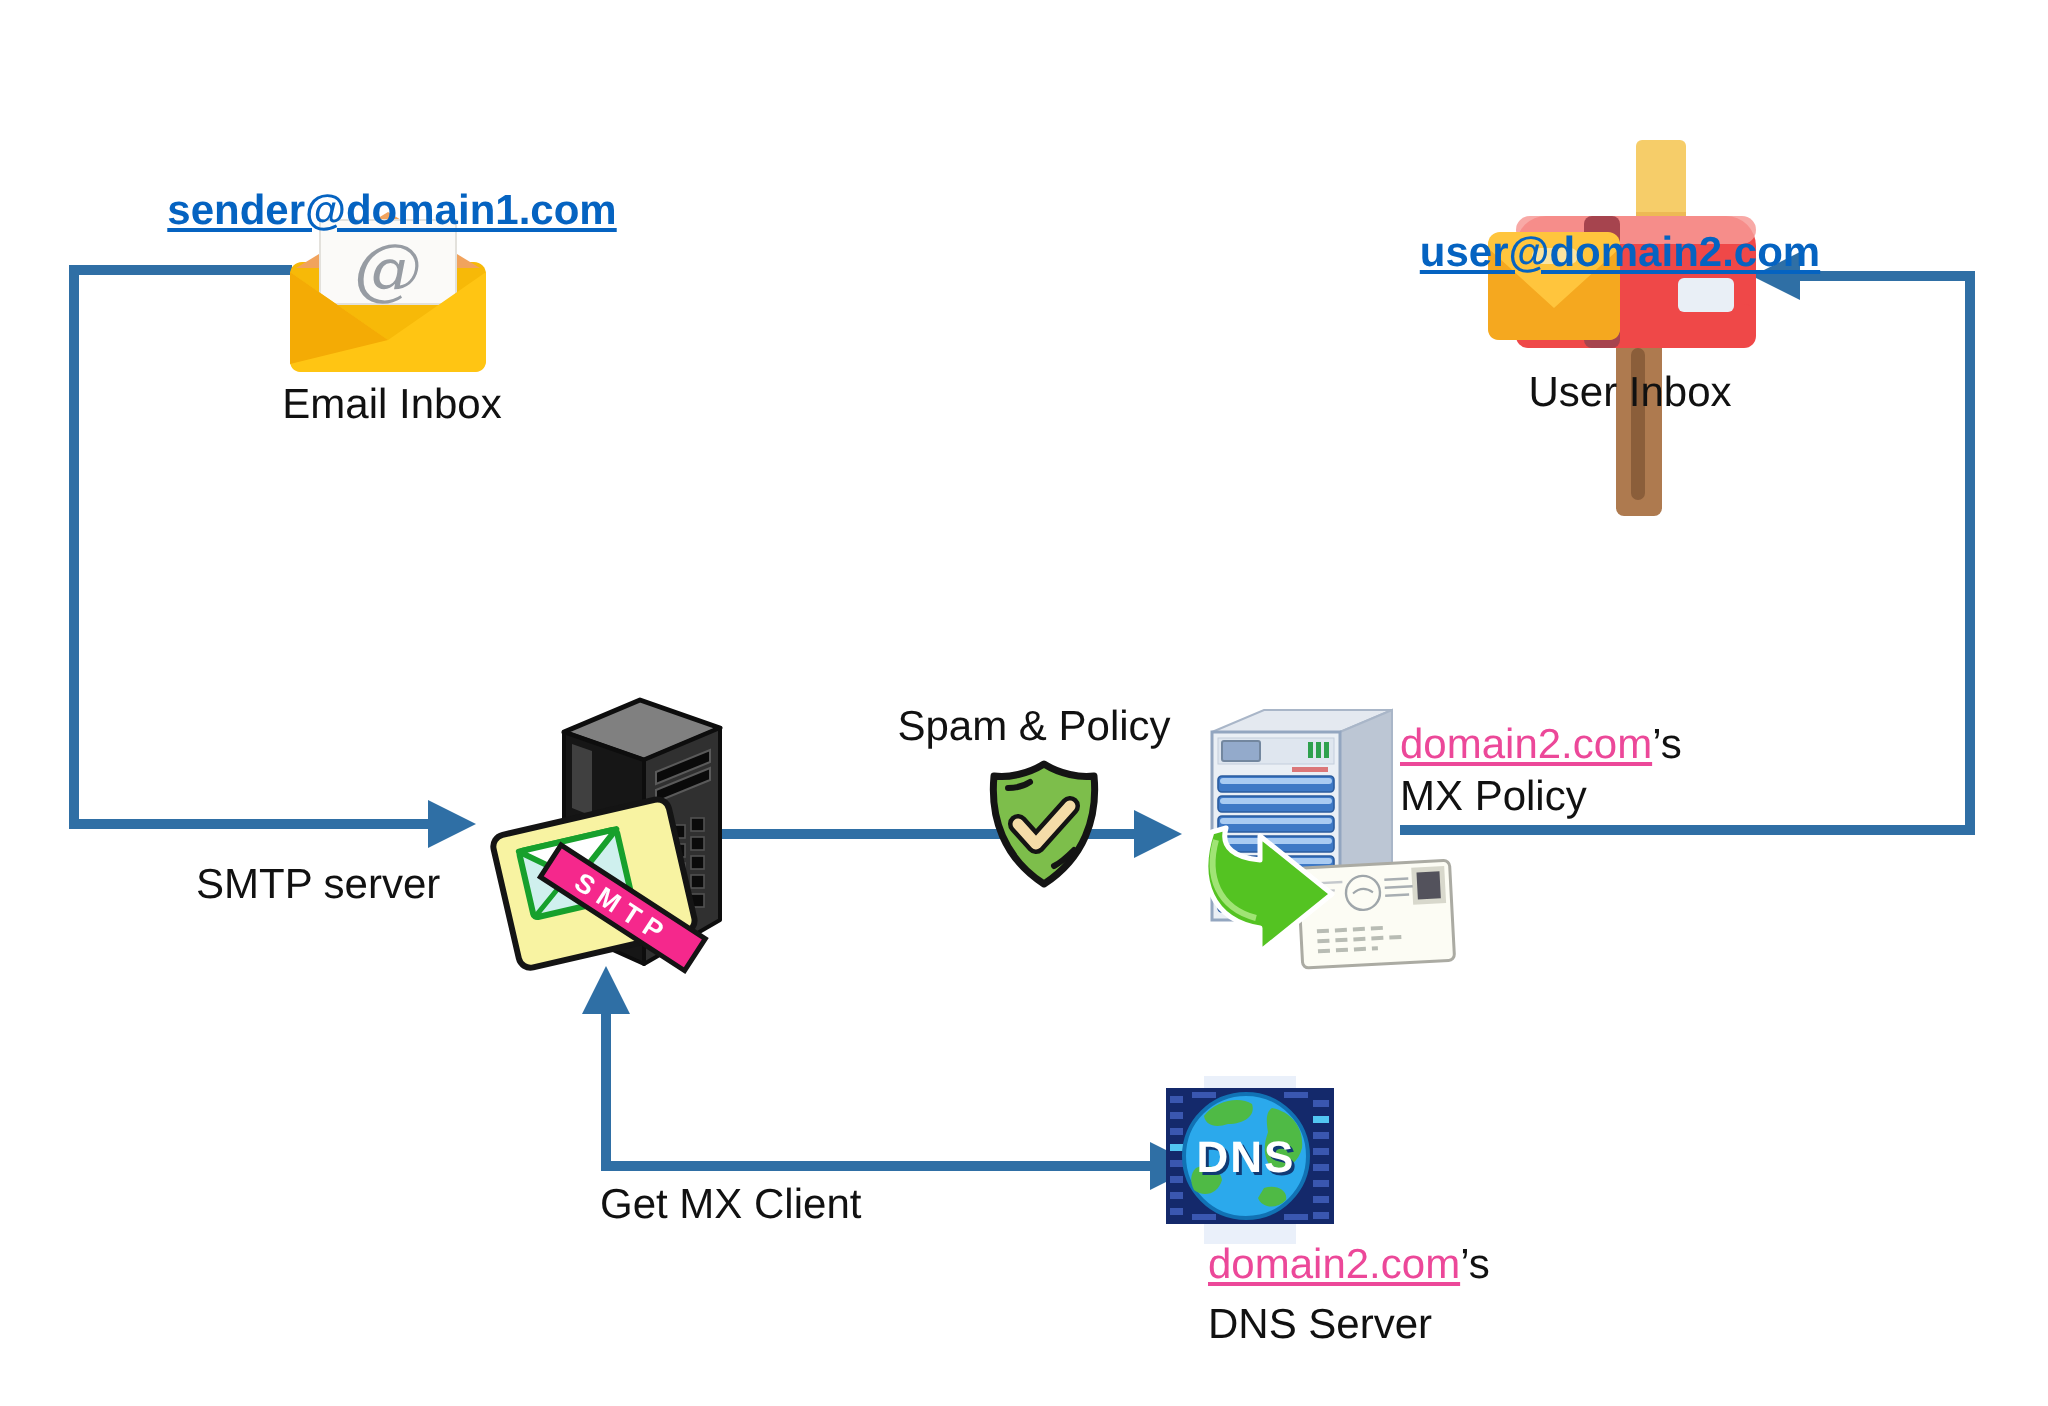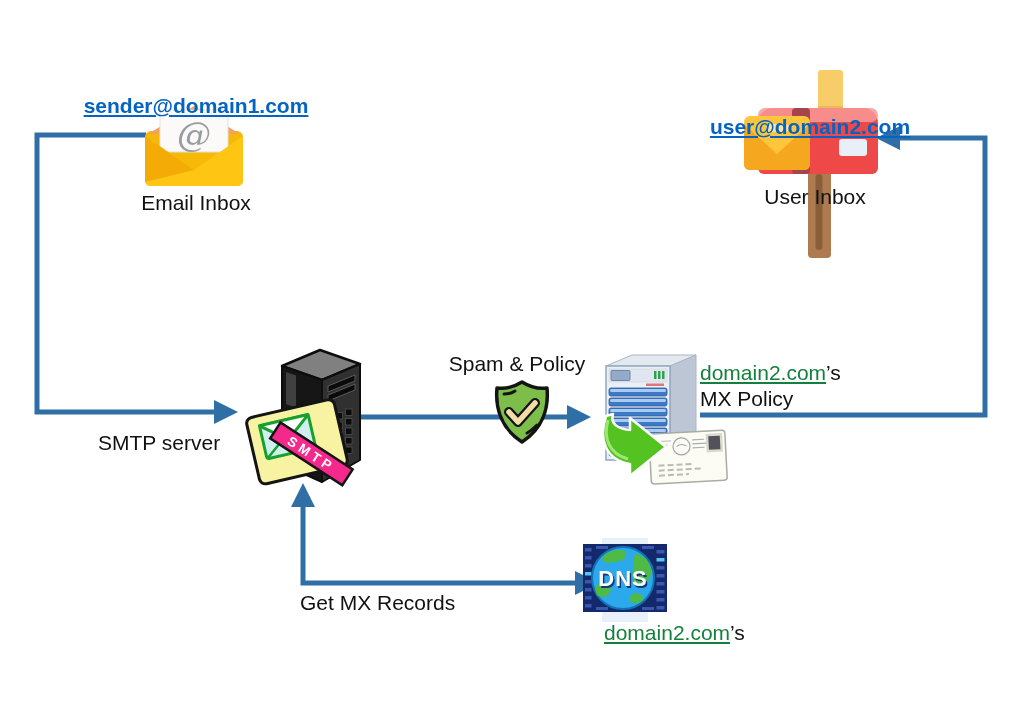--- a/index.html
+++ b/index.html
@@ -3,21 +3,21 @@
 <meta charset="utf-8">
 <style>
   html,body{margin:0;padding:0;background:#ffffff;}
   body{font-family:"Liberation Sans", sans-serif;}
   #stage{position:relative;width:1024px;height:703px;background:#ffffff;overflow:hidden;}
   .abs{position:absolute;}
   .caption{font-size:21px;color:#111111;line-height:26px;}
   .center{text-align:center;}
   .right{text-align:left;}
   .link{color:#0563C1;font-weight:bold;text-decoration:underline;}
-  .linkline{color:#15803d;text-decoration:underline;}
+  .linkline{color:#ec4899;text-decoration:underline;}
   svg{display:block;}
   #connectors{position:absolute;left:0;top:0;z-index:1;}
   .node{z-index:2;}
   .label{z-index:3;}
 </style>
 </head>
 <body>
 
 <div id="stage">
 
@@ -201,17 +201,18 @@
         <path d="M60,16 C70,18 76,26 75,36 C73,44 66,48 60,46 C55,40 56,34 58,28 C57,22 57,18 60,16 Z"></path>
         <path d="M22,46 C28,43 34,46 35,52 C33,59 26,61 21,57 C19,53 19,49 22,46 Z"></path>
         <path d="M56,56 C62,54 68,57 67,62 C62,67 55,66 53,61 Z"></path>
       </g>
       <text x="48.5" y="49.5" text-anchor="middle" font-size="22" font-weight="bold" letter-spacing="1" fill="#103A74">DNS</text>
       <text x="47" y="48" text-anchor="middle" font-size="22" font-weight="bold" letter-spacing="1" fill="#FFFFFF">DNS</text>
     </svg>
   </div>
   <div class="abs label caption" style="left:604px;top:618px;width:220px;line-height:30px;">
     <div><span class="linkline">domain2.com</span><span>’s</span></div>
-  </div>
-
-  <div class="abs label caption" style="left:300px;top:590px;width:220px;">Get MX Records</div>
+    <div>DNS Server</div>
+  </div>
+
+  <div class="abs label caption" style="left:300px;top:590px;width:220px;">Get MX Client</div>
 
 </div>
 
 </body></html>

